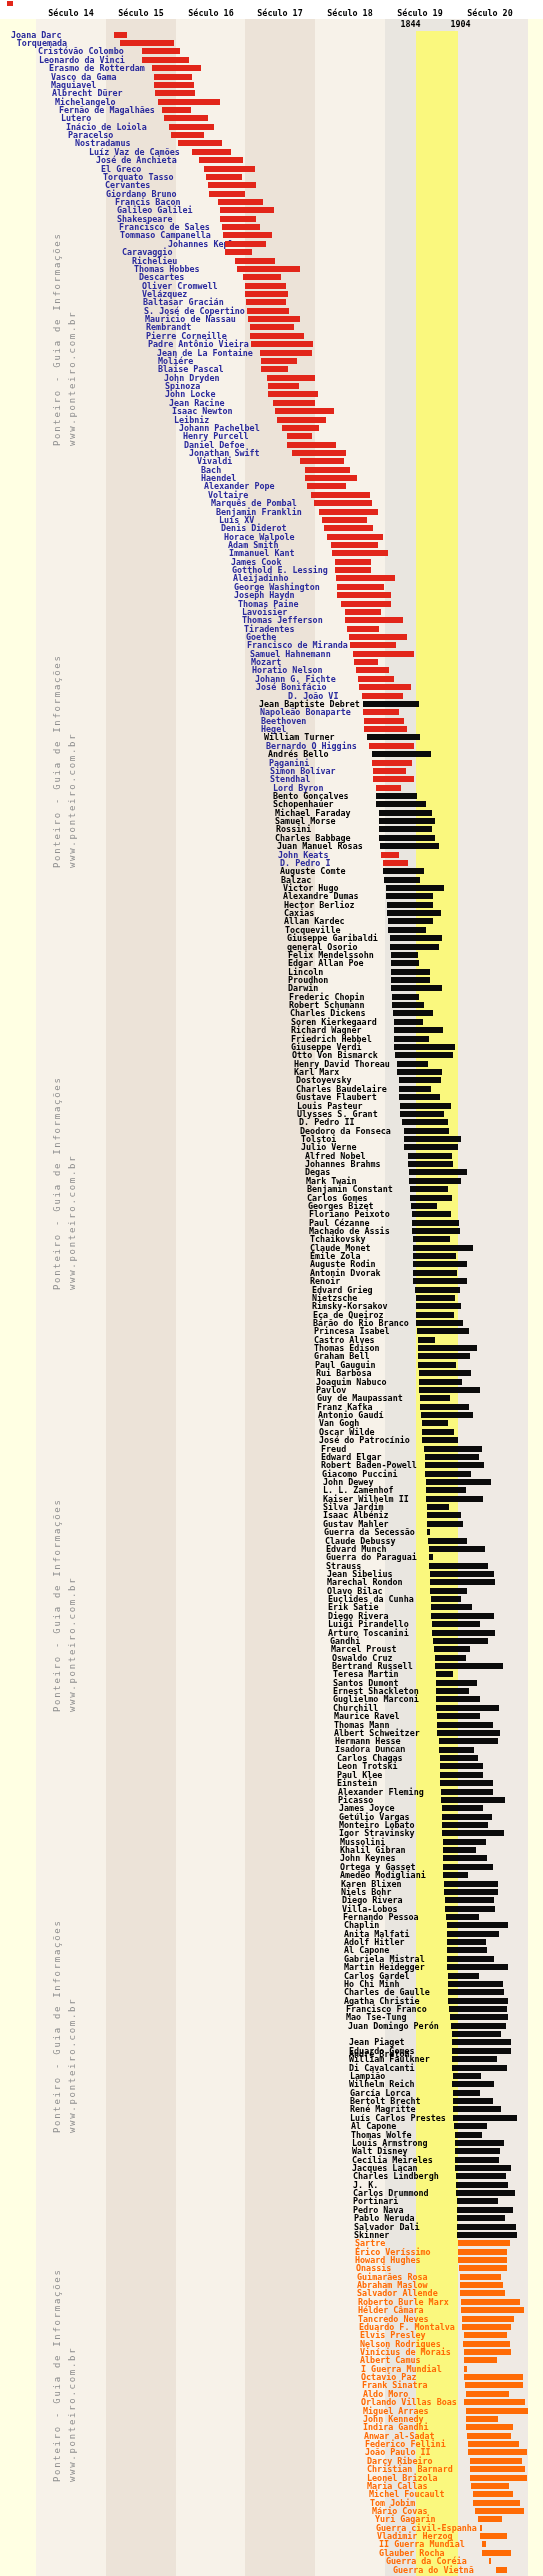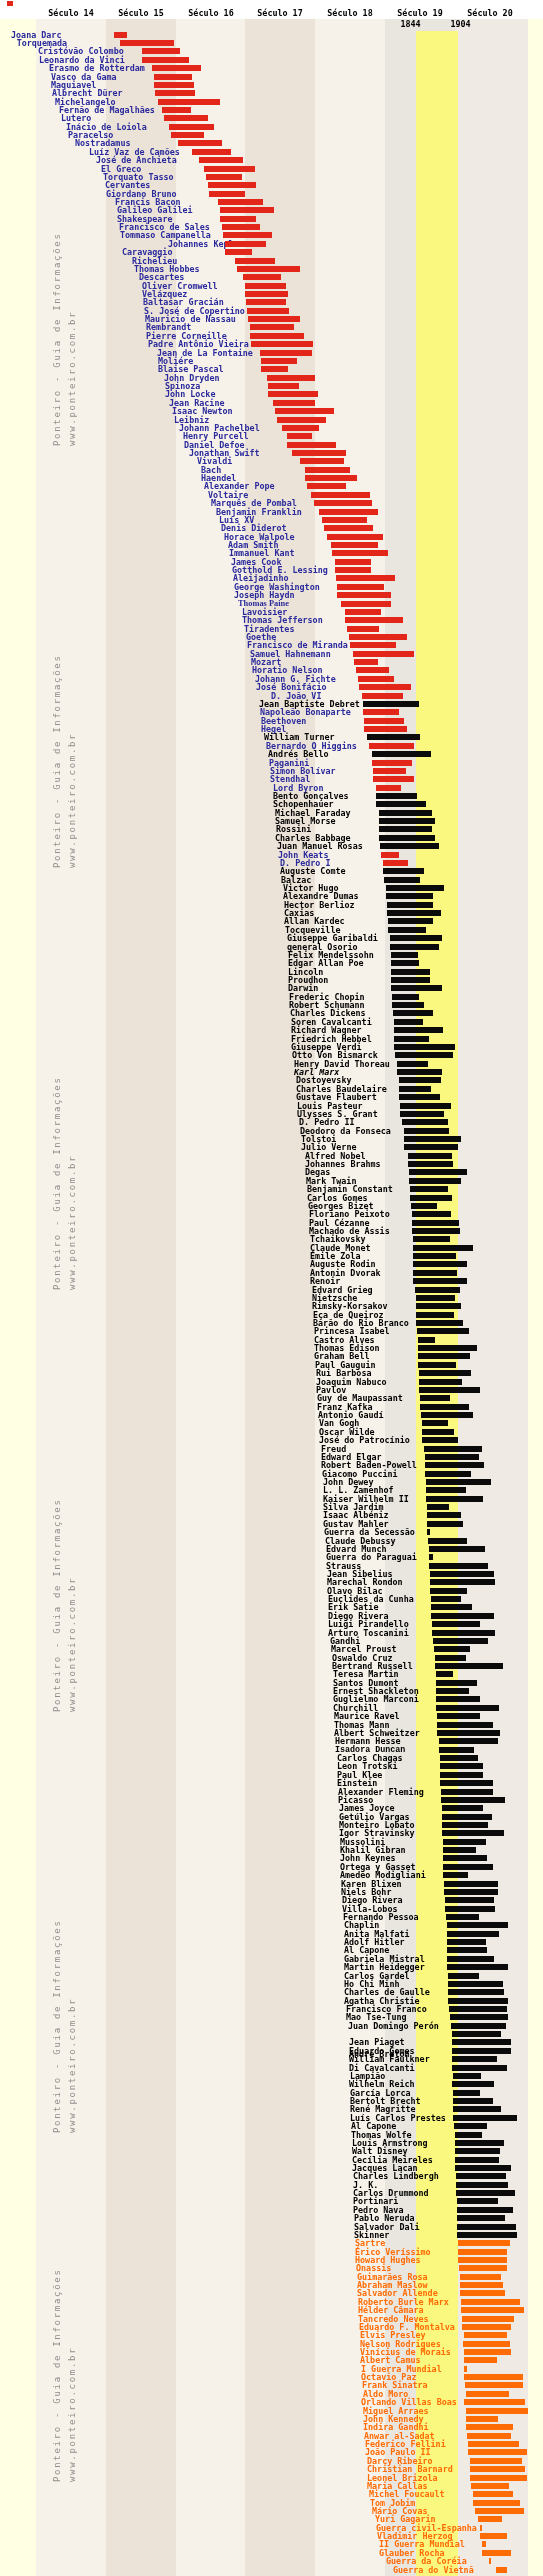--- a/index.html
+++ b/index.html
@@ -316,21 +316,21 @@
         <div class="bar" style="left: 336px; width: 59px;"></div>
       </div>
       <div class="trow c-r" style="top: 583px;">
         <span class="pname" style="left: 234px;">George Washington</span>
         <div class="bar" style="left: 337px; width: 47px;"></div>
       </div>
       <div class="trow c-r" style="top: 591px;">
         <span class="pname" style="left: 234px;">Joseph Haydn</span>
         <div class="bar" style="left: 337px; width: 54px;"></div>
       </div>
-      <div class="trow c-r" style="top: 600px; font-family: Liberation Serif, serif;">
+      <div class="trow c-r" style="top: 600px;">
         <span class="pname" style="left: 238px;">Thomas Paine</span>
         <div class="bar" style="left: 341px; width: 50px;"></div>
       </div>
       <div class="trow c-r" style="top: 608px;">
         <span class="pname" style="left: 242px;">Lavoisier</span>
         <div class="bar" style="left: 345px; width: 36px;"></div>
       </div>
       <div class="trow c-r" style="top: 616px;">
         <span class="pname" style="left: 242px;">Thomas Jefferson</span>
         <div class="bar" style="left: 345px; width: 58px;"></div>
@@ -361,21 +361,21 @@
       </div>
       <div class="trow c-r" style="top: 675px;">
         <span class="pname" style="left: 255px;">Johann G. Fichte</span>
         <div class="bar" style="left: 358px; width: 36px;"></div>
       </div>
       <div class="trow c-r" style="top: 683px;">
         <span class="pname" style="left: 256px;">José Bonifácio</span>
         <div class="bar" style="left: 359px; width: 52px;"></div>
       </div>
       <div class="trow c-r" style="top: 692px;">
-        <span class="pname" style="left: 242px; padding-left: 29px;">D. João VI</span>
+        <span class="pname" style="left: 259px; padding-left: 29px;">D. João VI</span>
         <div class="bar" style="left: 362px; width: 41px;"></div>
       </div>
       <div class="trow c-k" style="top: 700px;">
         <span class="pname" style="left: 259px;">Jean Baptiste Debret</span>
         <div class="bar" style="left: 363px; width: 56px;"></div>
       </div>
       <div class="trow c-r" style="top: 708px;">
         <span class="pname" style="left: 260px;">Napoleão Bonaparte</span>
         <div class="bar" style="left: 363px; width: 36px;"></div>
       </div>
@@ -517,21 +517,21 @@
       </div>
       <div class="trow c-k" style="top: 1001px;">
         <span class="pname" style="left: 289px;">Robert Schumann</span>
         <div class="bar" style="left: 392px; width: 32px;"></div>
       </div>
       <div class="trow c-k" style="top: 1009px;">
         <span class="pname" style="left: 290px;">Charles Dickens</span>
         <div class="bar" style="left: 393px; width: 40px;"></div>
       </div>
       <div class="trow c-k" style="top: 1018px;">
-        <span class="pname" style="left: 291px;">Soren Cavalcanti</span>
+        <span class="pname" style="left: 291px;">Soren Kierkegaard</span>
         <div class="bar" style="left: 394px; width: 29px;"></div>
       </div>
       <div class="trow c-k" style="top: 1026px;">
         <span class="pname" style="left: 291px;">Richard Wagner</span>
         <div class="bar" style="left: 394px; width: 49px;"></div>
       </div>
       <div class="trow c-k" style="top: 1035px;">
         <span class="pname" style="left: 291px;">Friedrich Hebbel</span>
         <div class="bar" style="left: 394px; width: 35px;"></div>
       </div>
@@ -541,21 +541,21 @@
       </div>
       <div class="trow c-k" style="top: 1051px;">
         <span class="pname" style="left: 292px;">Otto Von Bismarck</span>
         <div class="bar" style="left: 395px; width: 58px;"></div>
       </div>
       <div class="trow c-k" style="top: 1060px;">
         <span class="pname" style="left: 294px;">Henry David Thoreau</span>
         <div class="bar" style="left: 397px; width: 31px;"></div>
       </div>
       <div class="trow c-k" style="top: 1068px;">
-        <span class="pname" style="left: 294px; font-style: italic;">Karl Marx</span>
+        <span class="pname" style="left: 294px;">Karl Marx</span>
         <div class="bar" style="left: 397px; width: 45px;"></div>
       </div>
       <div class="trow c-k" style="top: 1076px;">
         <span class="pname" style="left: 296px;">Dostoyevsky</span>
         <div class="bar" style="left: 399px; width: 42px;"></div>
       </div>
       <div class="trow c-k" style="top: 1085px;">
         <span class="pname" style="left: 296px;">Charles Baudelaire</span>
         <div class="bar" style="left: 399px; width: 32px;"></div>
       </div>

